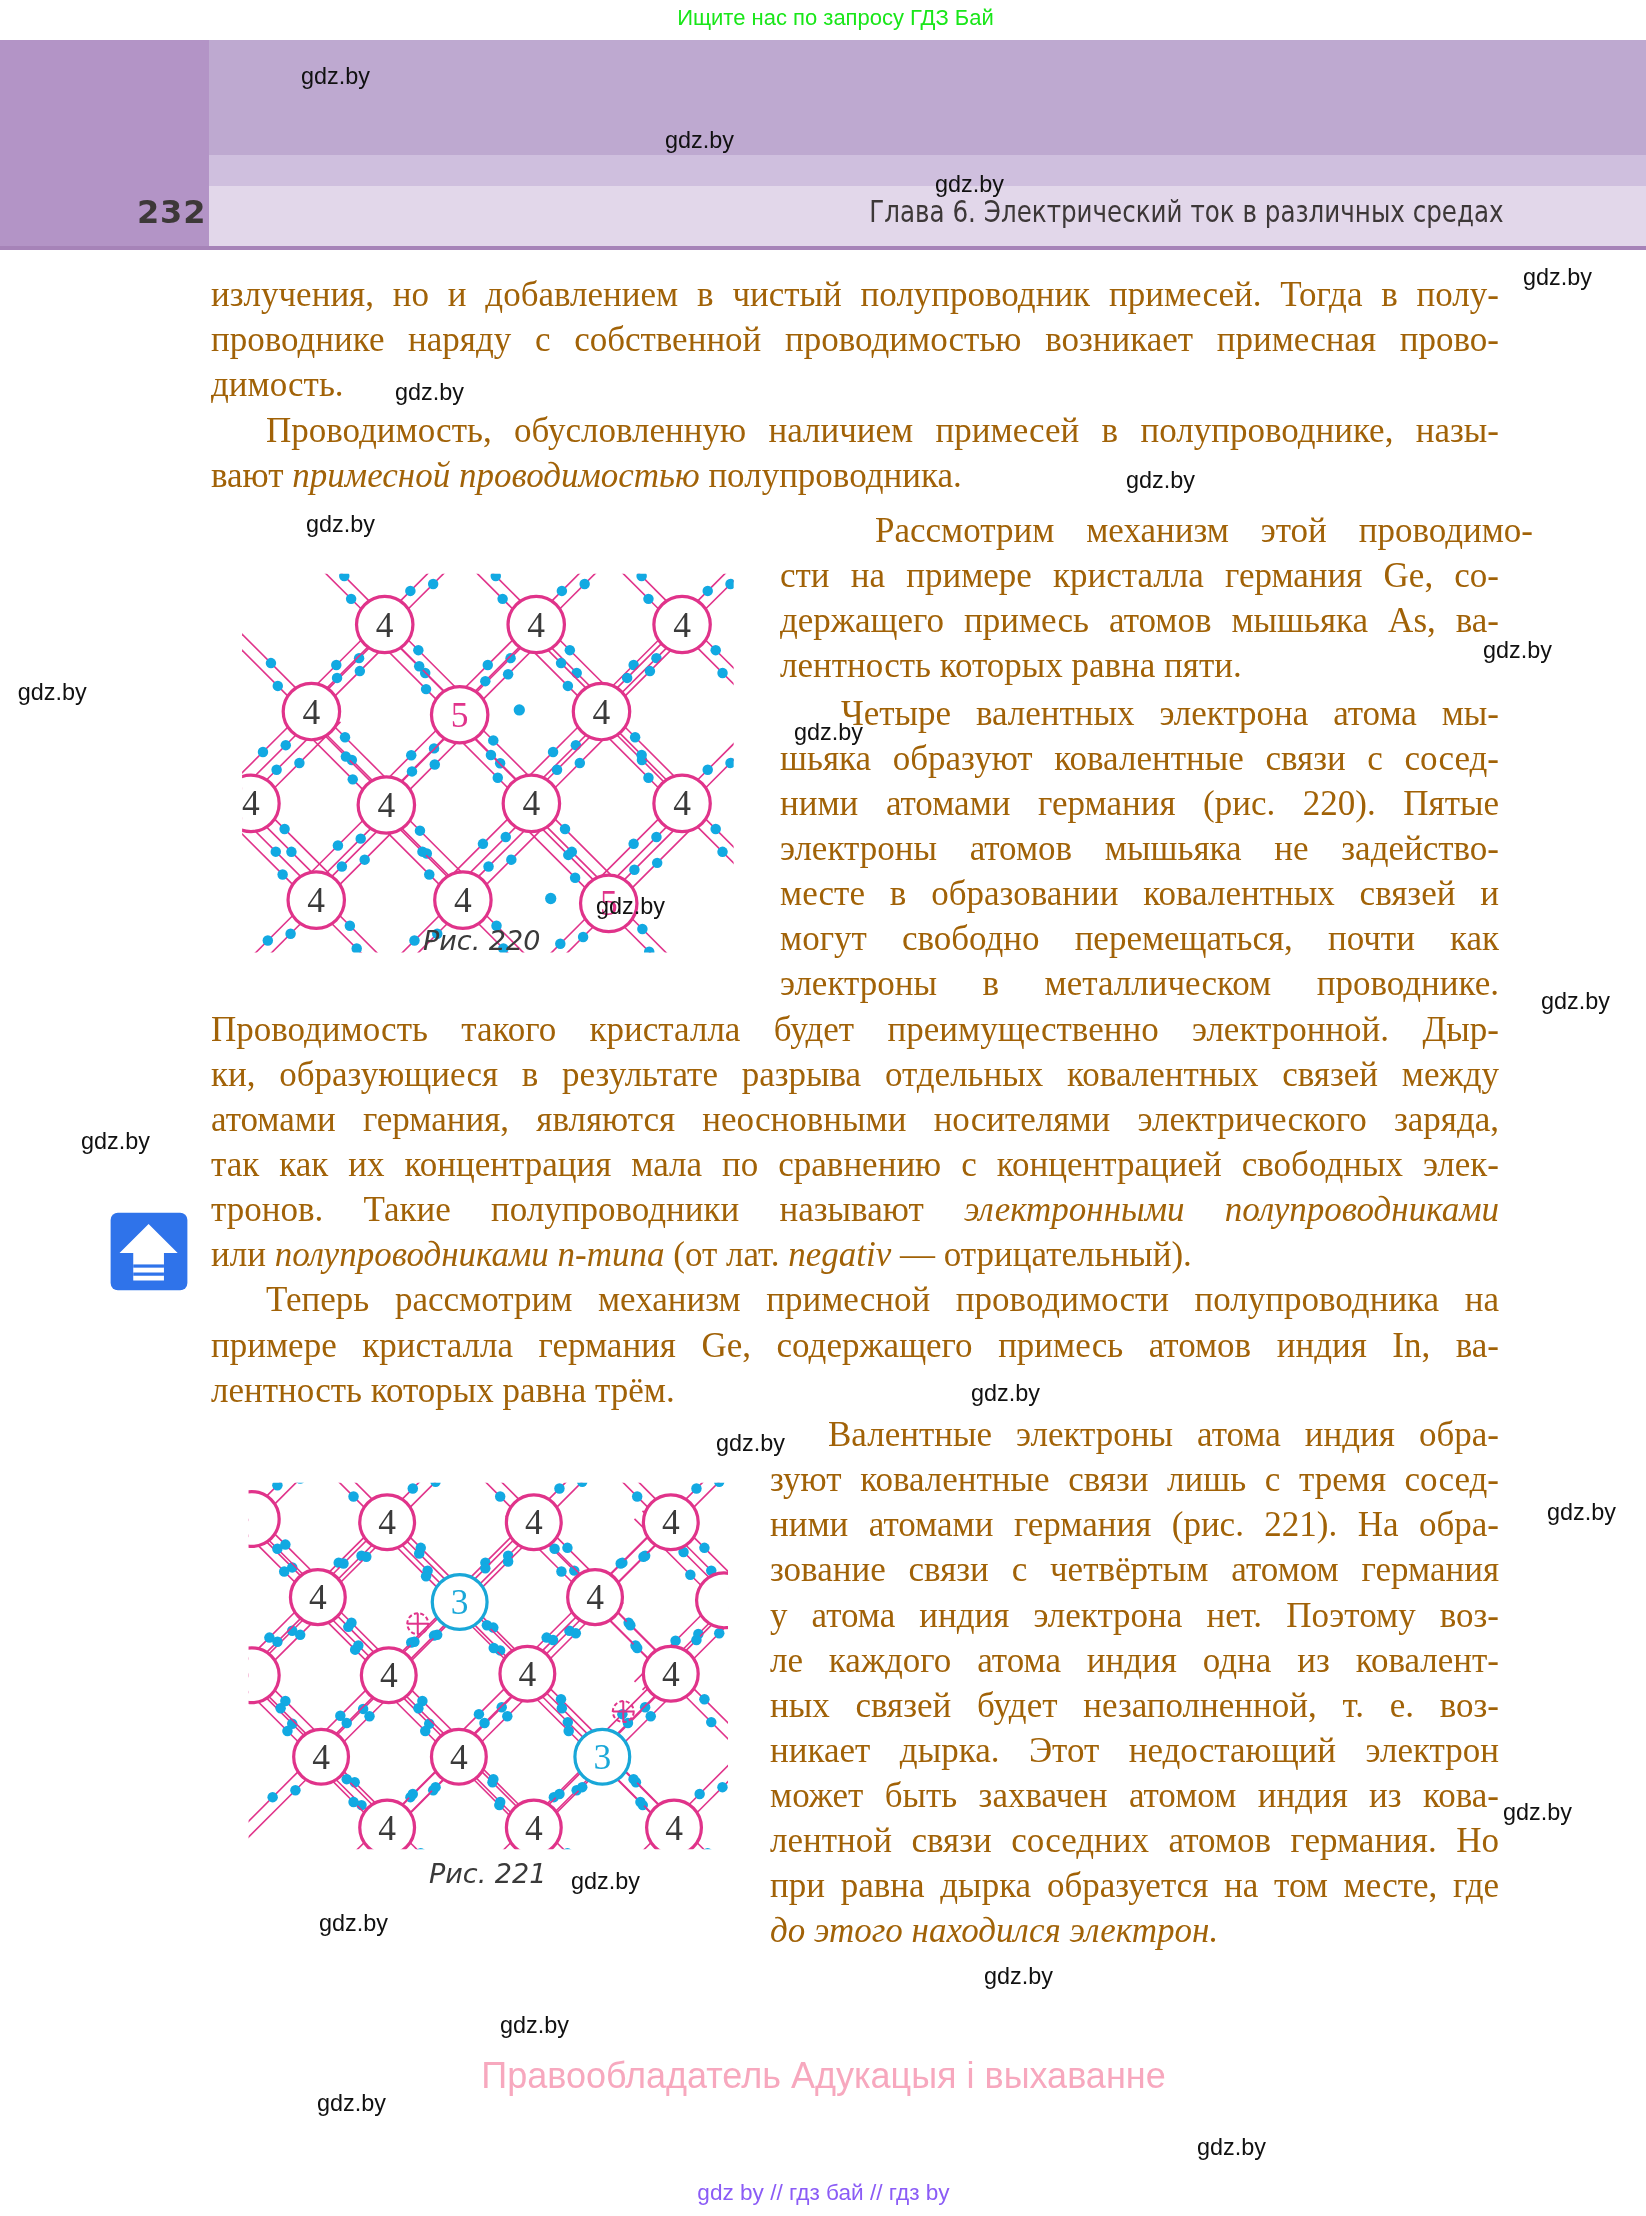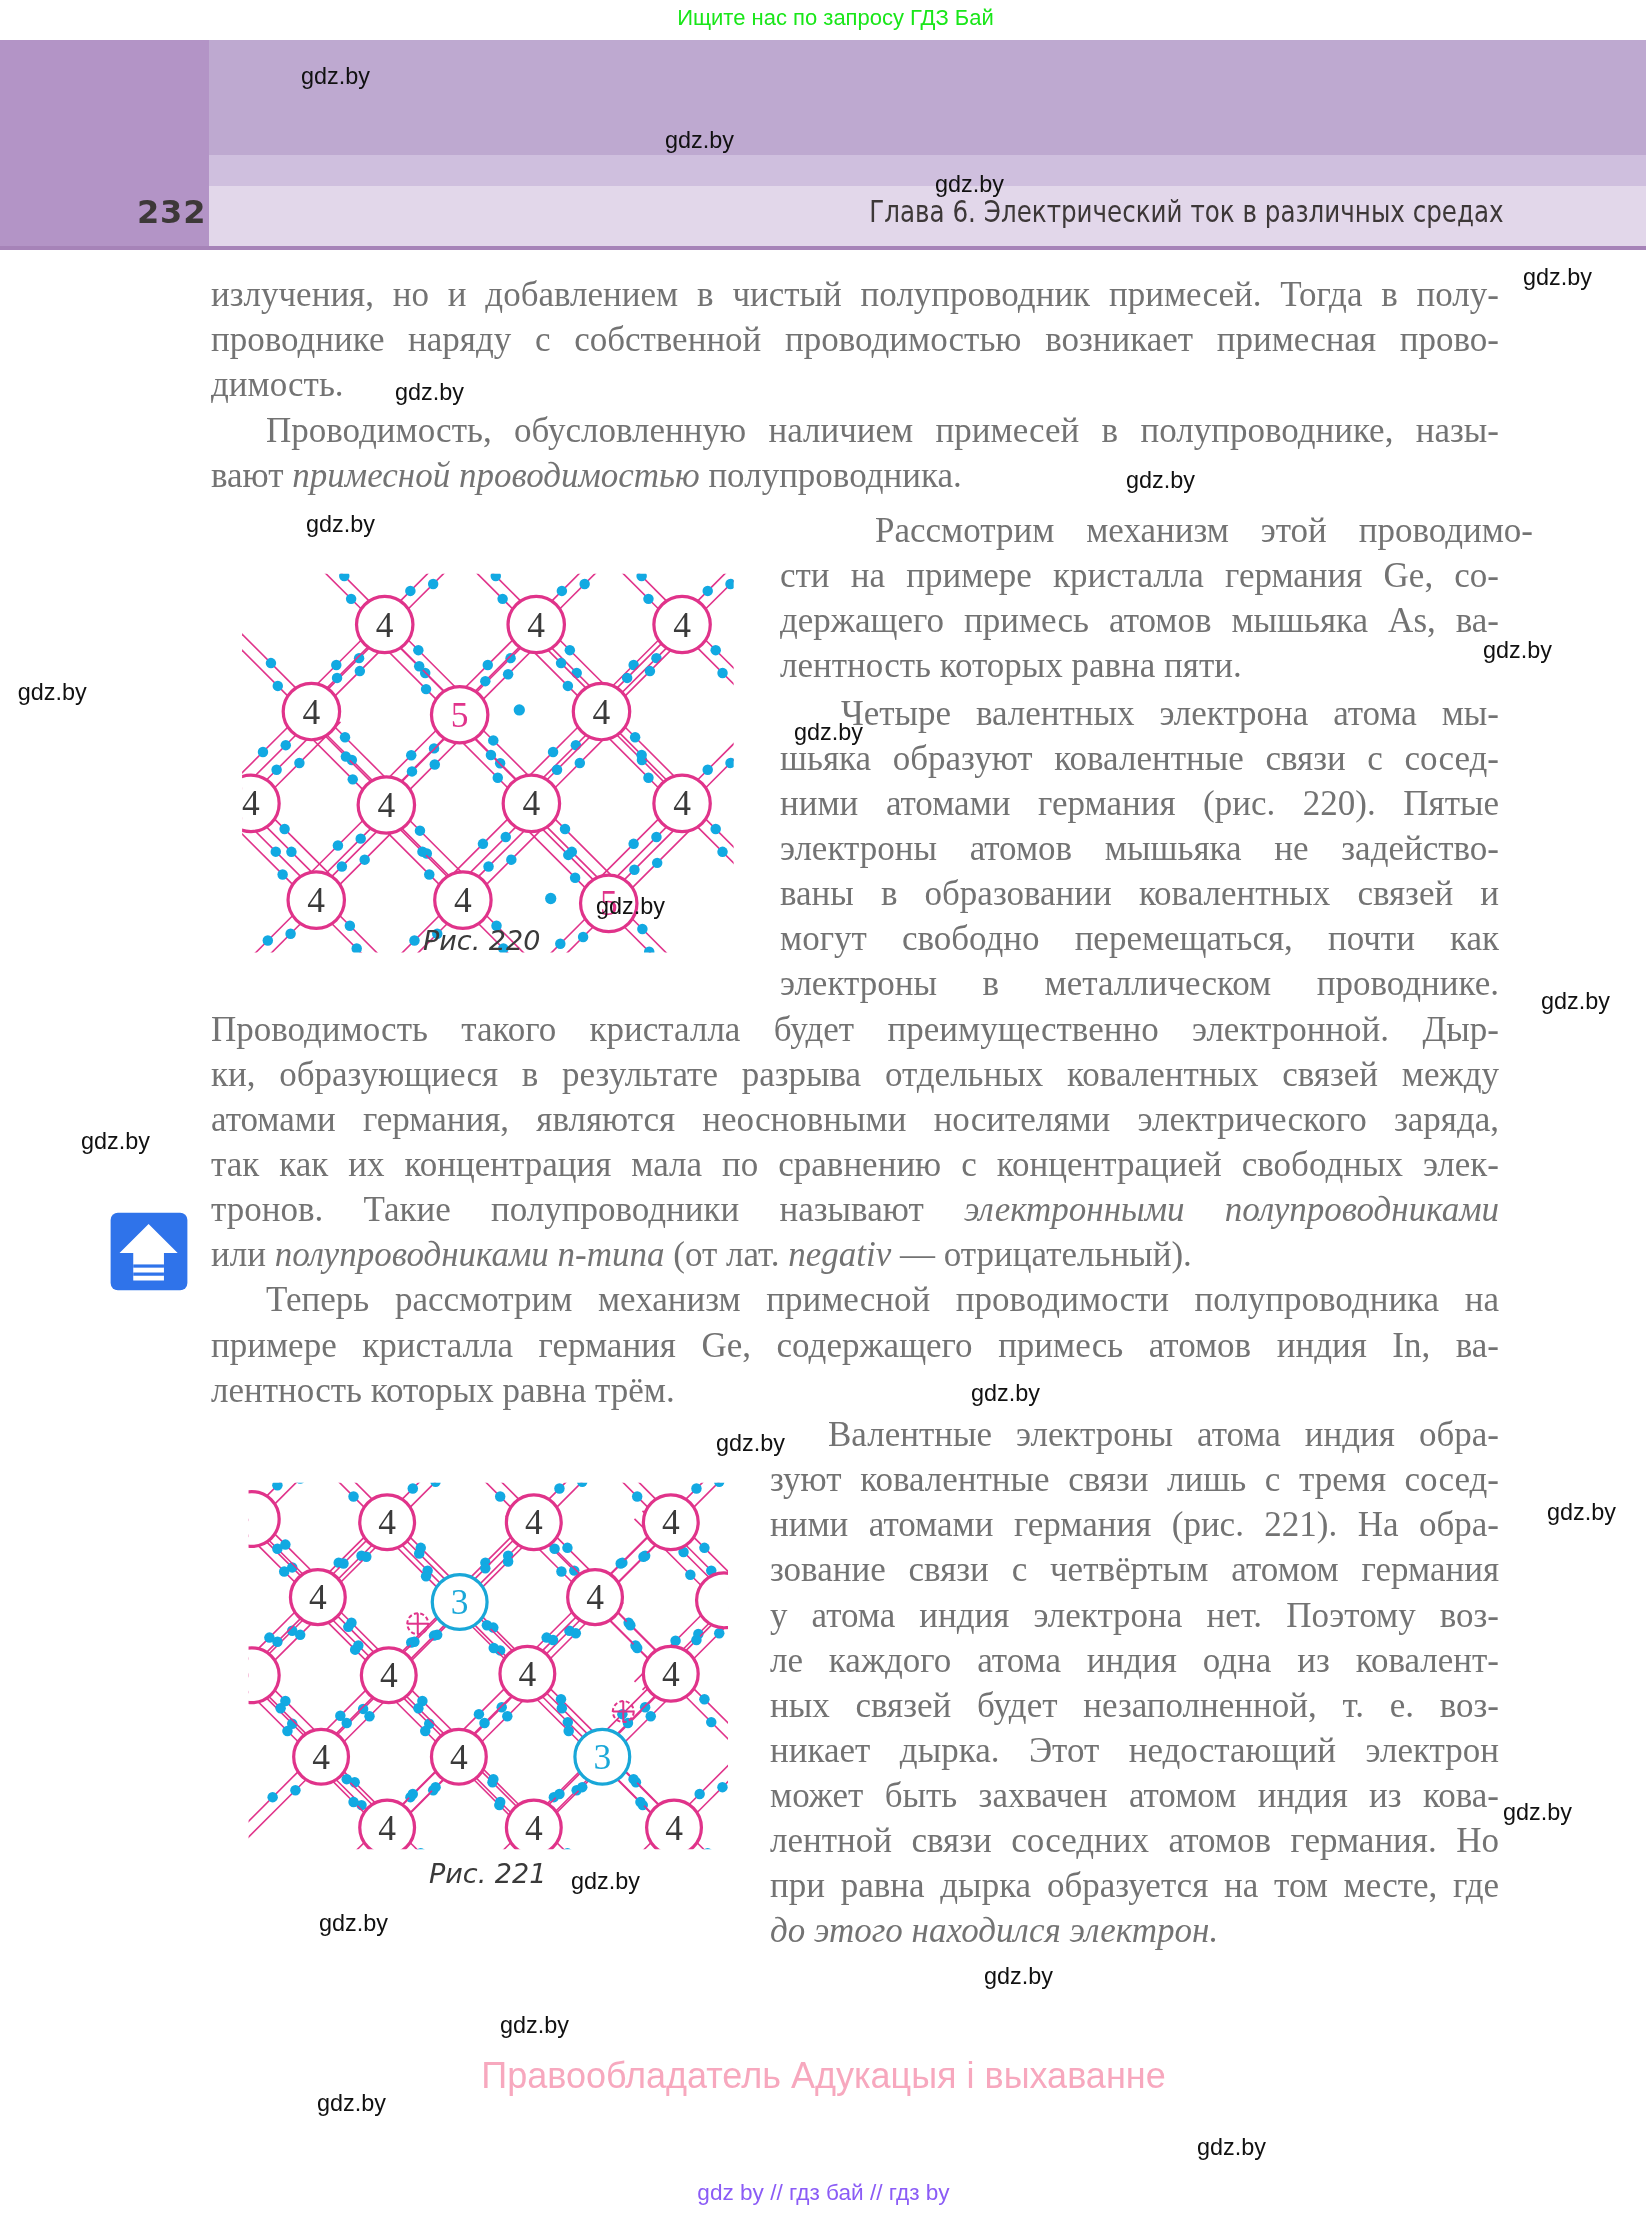--- a/index.html
+++ b/index.html
@@ -31,21 +31,21 @@
     font-family: "DejaVu Sans", "Liberation Sans", sans-serif;
     font-size: 30px; color: #3d3838; transform: scaleX(0.82); transform-origin: right center;
     white-space: nowrap;
   }
   .wm {
     position: absolute; font-family: "Liberation Sans", "DejaVu Sans", sans-serif;
     font-size: 23.4px; color: #111; white-space: nowrap;
   }
   .line {
     position: absolute; font-size: 35px; line-height: 45px; height: 45px;
-    white-space: nowrap; color: #737373;
+    white-space: nowrap; color: #a16207;
     transform-origin: left center;
   }
   .line.justify { text-align: justify; text-align-last: justify; }
   .line i { font-style: italic; }
   .caption {
     position: absolute; font-family: "DejaVu Sans", "Liberation Sans", sans-serif;
     font-style: italic; font-size: 27px; color: #3a3a3a; white-space: nowrap;
   }
   .footer-rights {
     position: absolute; left: 0; width: 1647px; top: 2055px; text-align: center;
@@ -94,21 +94,21 @@
   <div class="line justify" style="left:780px; top:553px; width:719px;">сти на примере кристалла германия Ge, со-</div>
   <div class="line justify" style="left:780px; top:598px; width:719px;">держащего примесь атомов мышьяка As, ва-</div>
   <div class="line" style="left:780px; top:643px;">лентность которых равна пяти.</div>
 </div>
 
 <div>
   <div class="line justify" style="left:780px; top:691px; width:719px; text-indent:61px;">Четыре валентных электрона атома мы-</div>
   <div class="line justify" style="left:780px; top:736px; width:719px;">шьяка образуют ковалентные связи с сосед-</div>
   <div class="line justify" style="left:780px; top:781px; width:719px;">ними атомами германия (рис. 220). Пятые</div>
   <div class="line justify" style="left:780px; top:826px; width:719px;">электроны атомов мышьяка не задейство-</div>
-  <div class="line justify" style="left:780px; top:871px; width:719px;">ваны в образовании ковалентных связей и</div>
+  <div class="line justify" style="left:780px; top:871px; width:719px;">месте в образовании ковалентных связей и</div>
   <div class="line justify" style="left:780px; top:916px; width:719px;">могут свободно перемещаться, почти как</div>
   <div class="line justify" style="left:780px; top:961px; width:719px;">электроны в металлическом проводнике.</div>
   <div class="line justify" style="left:211px; top:1007px; width:1288px;">Проводимость такого кристалла будет преимущественно электронной. Дыр-</div>
   <div class="line justify" style="left:211px; top:1052px; width:1288px;">ки, образующиеся в результате разрыва отдельных ковалентных связей между</div>
   <div class="line justify" style="left:211px; top:1097px; width:1288px;">атомами германия, являются неосновными носителями электрического заряда,</div>
   <div class="line justify" style="left:211px; top:1142px; width:1288px;">так как их концентрация мала по сравнению с концентрацией свободных элек-</div>
   <div class="line justify" style="left:211px; top:1187px; width:1288px;">
     <span>тронов. Такие полупроводники называют </span><i>электронными полупроводниками</i>
   </div>
   <div class="line" style="left:211px; top:1232px;">

